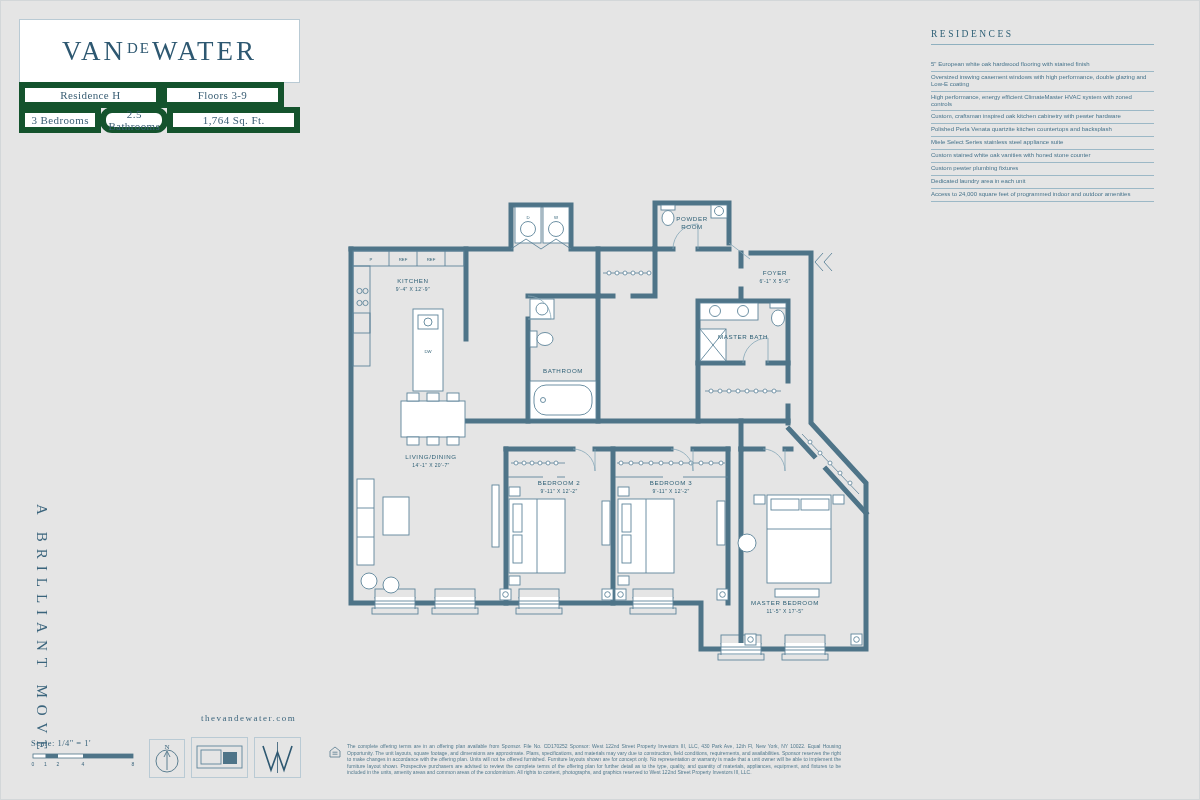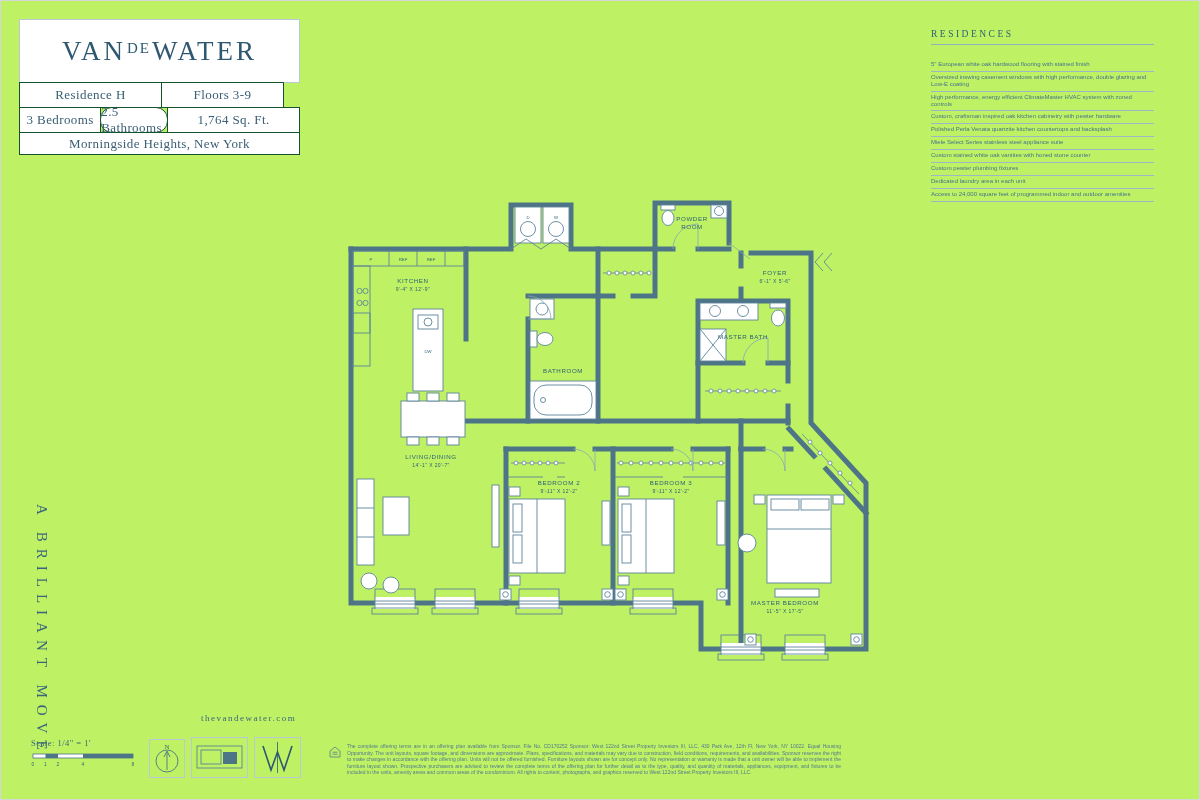--- a/index.html
+++ b/index.html
@@ -1,26 +1,26 @@
 <!DOCTYPE html>
 <html><head>
 <meta charset="utf-8">
 <style>
   html,body{margin:0;padding:0;background:#ffffff;}
-  .page{position:relative;width:1200px;height:800px;background:#bef264;box-sizing:border-box;
+  .page{position:relative;width:1200px;height:800px;background:#e5e5e5;box-sizing:border-box;
         border:1px solid #d3d7d9;overflow:hidden;font-family:"Liberation Serif",serif;color:#33596e;}
 
   
   .header-block{position:absolute;left:18px;top:18px;width:281px;}
   .logo-box{box-sizing:border-box;border:1px solid #b9cad4;height:64px;display:flex;align-items:center;justify-content:center;background:#fff;}
   .logo-van,.logo-water{font-family:"Liberation Serif",serif;font-size:27px;letter-spacing:3px;color:#2e5871;font-weight:400;}
   .logo-de{font-family:"Liberation Serif",serif;font-size:15px;letter-spacing:2px;color:#2e5871;vertical-align:7px;margin:0 1px;}
   .info-row{display:flex;margin-top:-1px;}
-  .info-cell{box-sizing:border-box;border:1px solid #14532d;margin-left:-1px;height:26px;display:flex;
-             align-items:center;justify-content:center;font-size:13px;letter-spacing:0.4px;color:#3a5e74;background:#fff;}
+  .info-cell{box-sizing:border-box;border:6px solid #14532d;margin-left:-1px;height:26px;display:flex;
+             align-items:center;justify-content:center;font-size:11px;letter-spacing:0.4px;color:#3a5e74;background:#fff;text-align:center;}
   .info-cell:first-child{margin-left:0;}
   .r1a{width:143px;} .r1b{width:123px;}
   .r2a{width:86px;} .r2b{width:71px;border-radius:12px;} .r2c{width:139px;}
   .r3a{width:281px;height:23px;}
 
   
   .residences{position:absolute;left:930px;top:28px;width:223px;}
   .residences h2{margin:0 0 14px 0;font-family:"Liberation Serif",serif;font-weight:400;font-size:9.5px;
                  letter-spacing:2.5px;color:#2f6076;border-bottom:1px solid #8fb0bf;padding-bottom:5px;}
   .feature{font-family:"Liberation Sans",sans-serif;font-size:6px;line-height:1.15;color:#47748c;
@@ -64,23 +64,20 @@
       <span><span class="logo-van">VAN</span><span class="logo-de">DE</span><span class="logo-water">WATER</span></span>
     </div>
     <div class="info-row">
       <div class="info-cell r1a">Residence H</div>
       <div class="info-cell r1b">Floors 3-9</div>
     </div>
     <div class="info-row">
       <div class="info-cell r2a">3 Bedrooms</div>
       <div class="info-cell r2b">2.5 Bathrooms</div>
       <div class="info-cell r2c">1,764 Sq. Ft.</div>
-    </div>
-    <div class="info-row">
-      <div class="info-cell r3a">Morningside Heights, New York</div>
     </div>
   </div>
 
   <div class="residences">
     <h2>RESIDENCES</h2>
     <div class="feature">5" European white oak hardwood flooring with stained finish</div>
     <div class="feature">Oversized inswing casement windows with high performance, double glazing and Low-E coating</div>
     <div class="feature">High performance, energy efficient ClimateMaster HVAC system with zoned controls</div>
     <div class="feature">Custom, craftsman inspired oak kitchen cabinetry with pewter hardware</div>
     <div class="feature">Polished Perla Venata quartzite kitchen countertops and backsplash</div>

